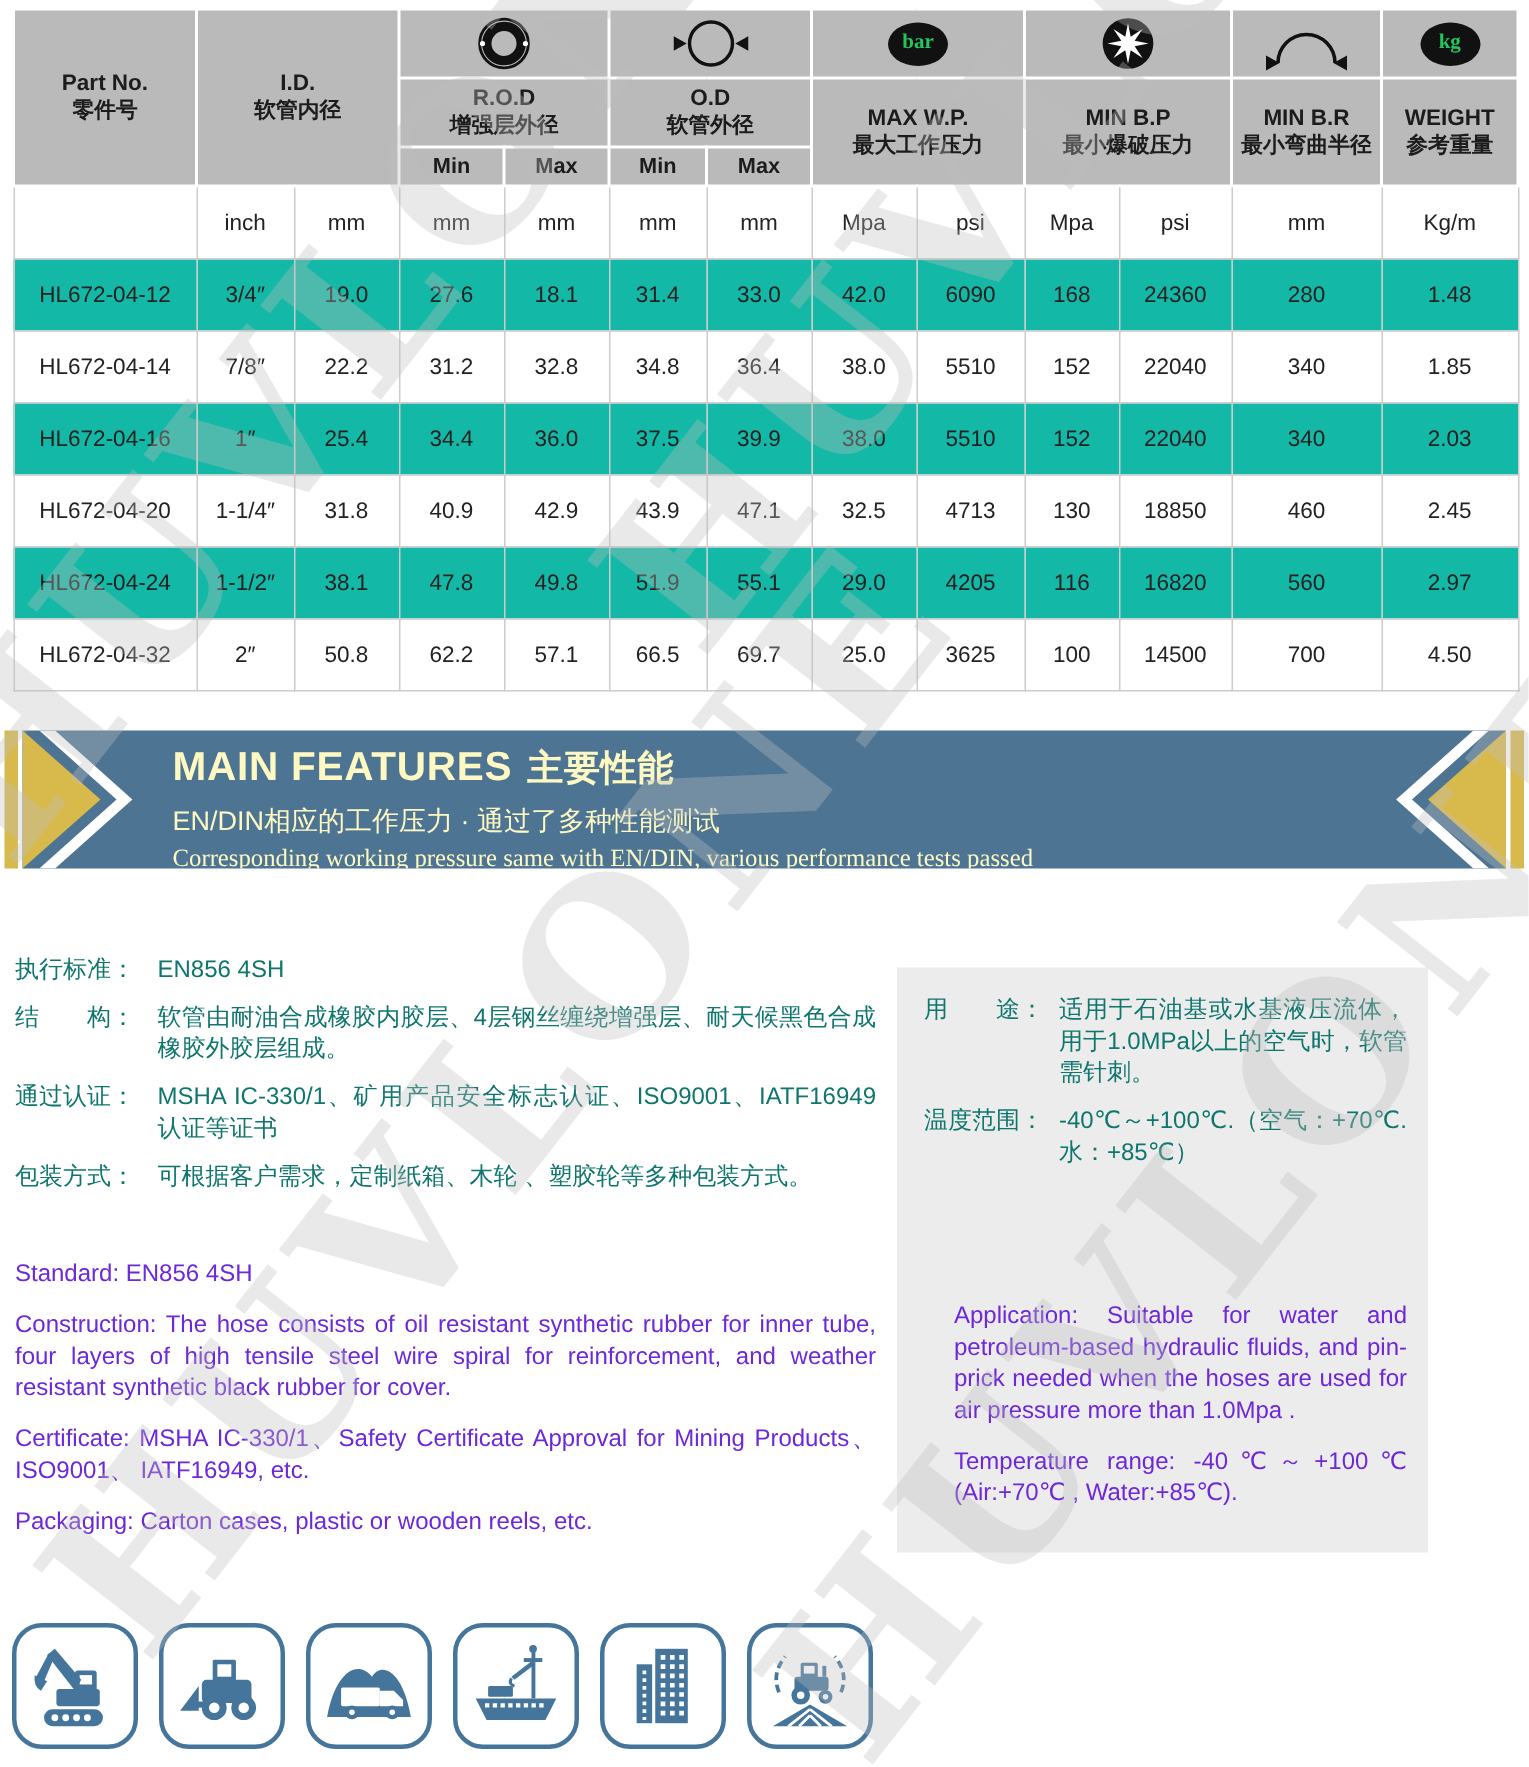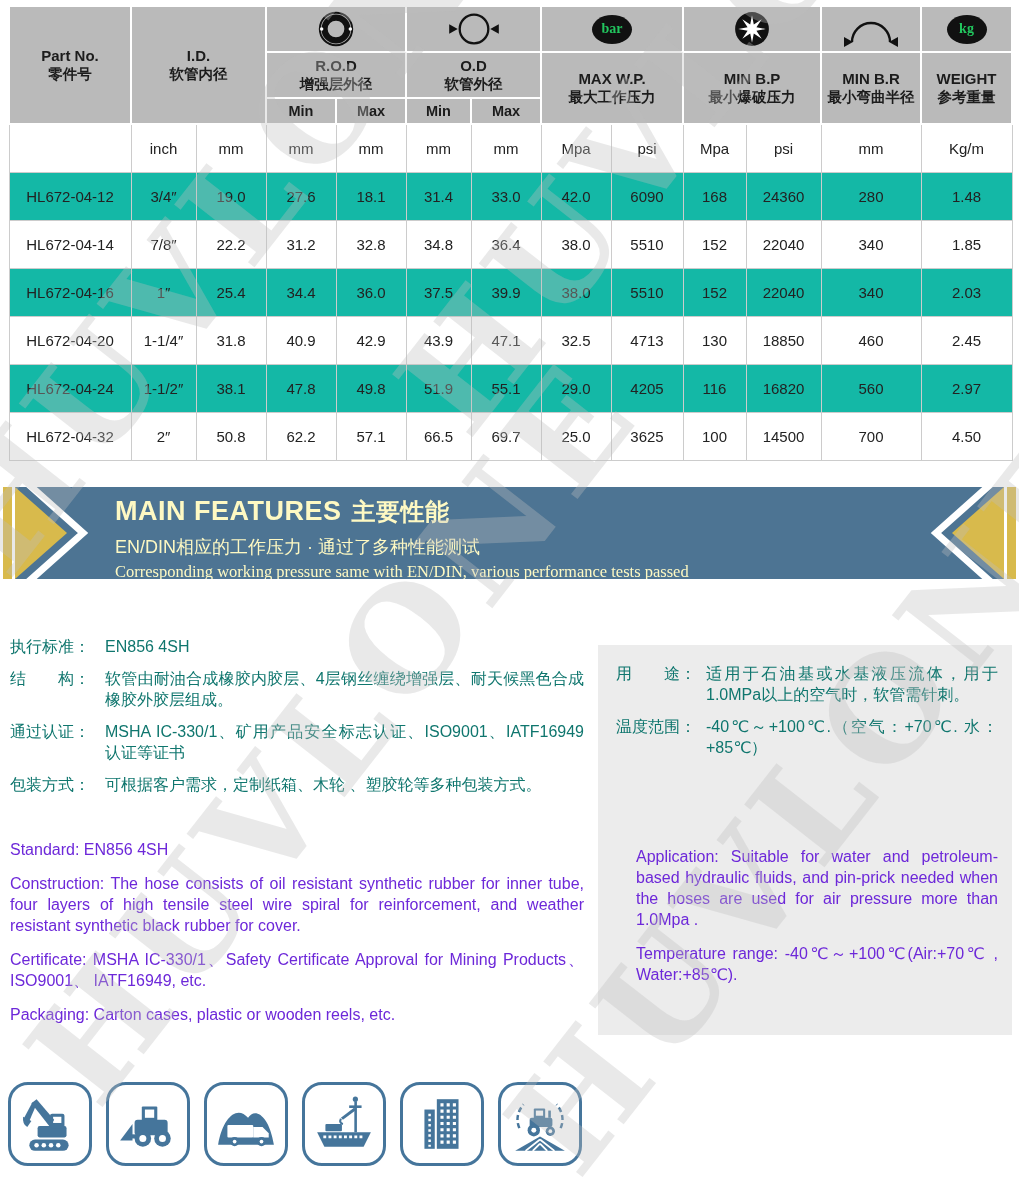--- a/index.html
+++ b/index.html
@@ -51,21 +51,21 @@
   .banner .decor.left{left:0;}
   .banner .decor.right{right:0;}
   .banner-text{position:absolute;left:100px;top:9px;color:#fef9c3;}
   .b-title{font-size:27px;font-weight:700;letter-spacing:0.5px;}
   .b-title .zh{font-size:24px;font-weight:700;margin-left:10px;}
   .b-zh{font-size:18px;margin-top:7px;}
   .b-en{font-family:"Liberation Serif",serif;font-size:16.5px;margin-top:3px;}
   
   .left-col{position:absolute;left:10px;top:636px;width:574px;z-index:1;}
   .right-panel{
-    position:absolute;left:598px;top:645px;width:414px;height:390px;z-index:1;
+    position:absolute;left:598px;top:645px;width:354px;height:390px;z-index:1;
     background:#ececec;padding:18px 14px 0 18px;box-sizing:border-box;
   }
   .spec-row{display:flex;margin-bottom:11px;font-size:16px;line-height:21px;color:#0f766e;}
   .spec-label{width:95px;flex:none;white-space:nowrap;}
   .right-panel .spec-label{width:90px;}
   .spec-text{flex:1;text-align:justify;}
   .en-block{margin-top:44px;}
   .right-panel .en-block{margin-top:88px;margin-left:20px;}
   .para{margin:0 0 13px 0;font-size:16px;line-height:21px;text-align:justify;color:#6d28d9;}
   

